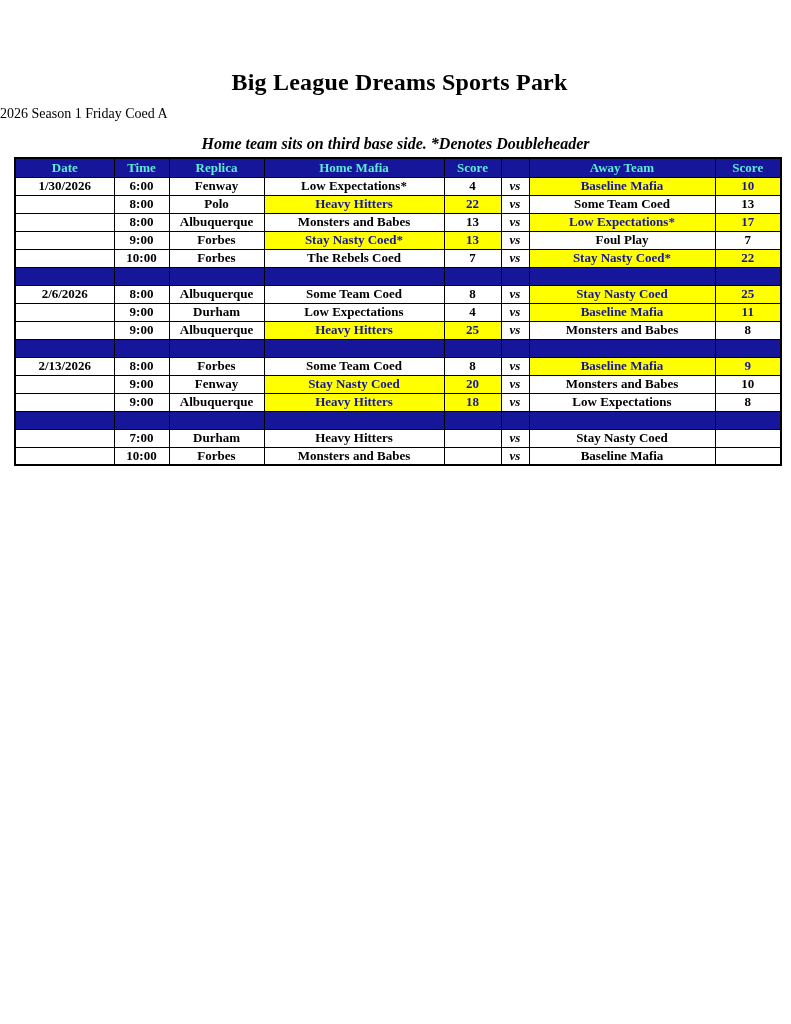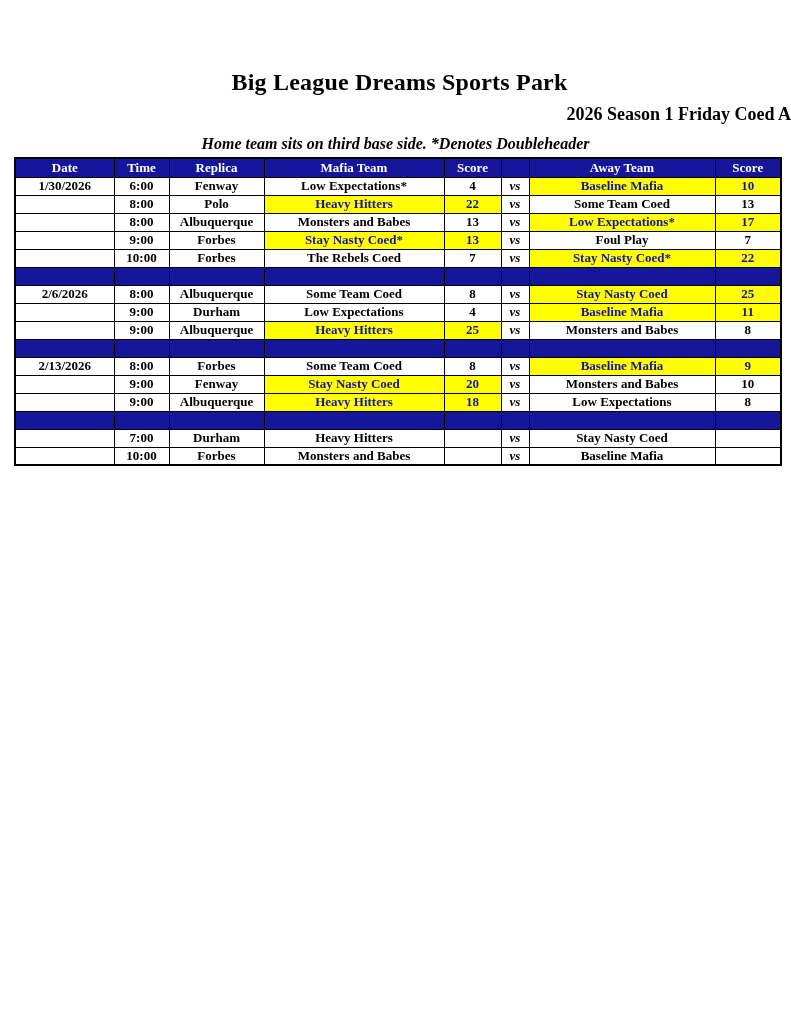--- a/index.html
+++ b/index.html
@@ -14,23 +14,23 @@
   .page { padding-top: 68px; }
   .title {
     text-align: center;
     font-size: 24px;
     font-weight: bold;
     line-height: 28px;
     letter-spacing: 0.2px;
     padding-left: 8px;
   }
   .subtitle {
-    text-align: right;
-    font-size: 18px;
-    font-weight: bold;
+    text-align: left;
+    font-size: 14px;
+    font-weight: normal;
     line-height: 22px;
     margin-top: 7px;
   }
   .note {
     text-align: center;
     font-size: 16px;
     font-weight: bold;
     font-style: italic;
     line-height: 16px;
     margin-top: 11px;
@@ -50,21 +50,21 @@
     text-align: center;
     vertical-align: middle;
     font-weight: bold;
     font-size: 13px;
     line-height: 16px;
     overflow: hidden;
     white-space: nowrap;
   }
   table.schedule th {
     background: #16169B;
-    color: #ffffff;
+    color: #5eead4;
     height: 19px;
     font-size: 13px;
   }
   tr.sep td { background: #16169B; }
   td.win { background: #FFFF00; color: #16169B; }
   td.vs { font-style: italic; font-size: 12px; }
 </style>
 </head>
 <body>
 
@@ -82,21 +82,21 @@
       <col style="width:57px">
       <col style="width:28px">
       <col style="width:186px">
       <col style="width:66px">
     </colgroup>
     <thead>
       <tr>
         <th>Date</th>
         <th>Time</th>
         <th>Replica</th>
-        <th>Mafia Team</th>
+        <th>Home Mafia</th>
         <th>Score</th>
         <th></th>
         <th>Away Team</th>
         <th>Score</th>
       </tr>
     </thead>
     <tbody id="schedule-body">
         <tr>
           <td>1/30/2026</td>
           <td>6:00</td>

